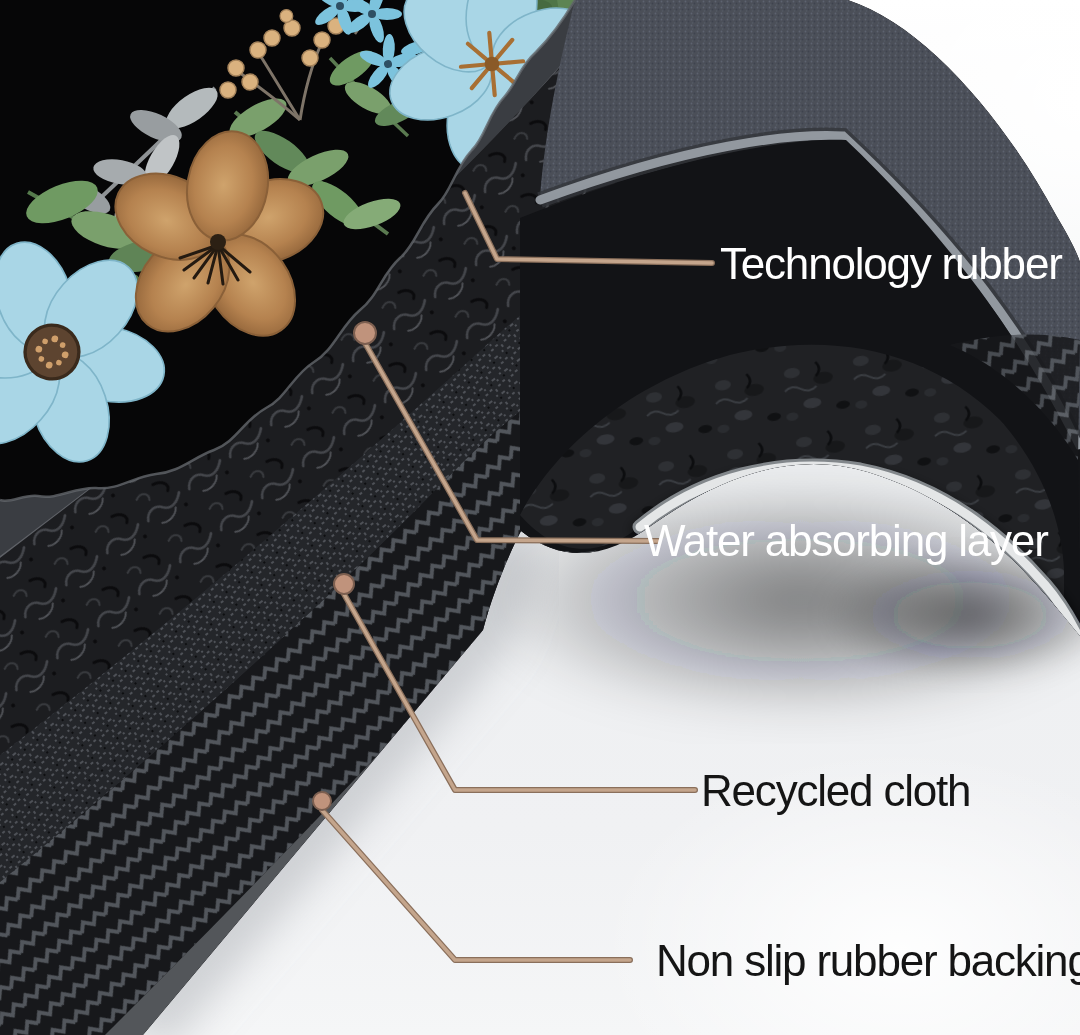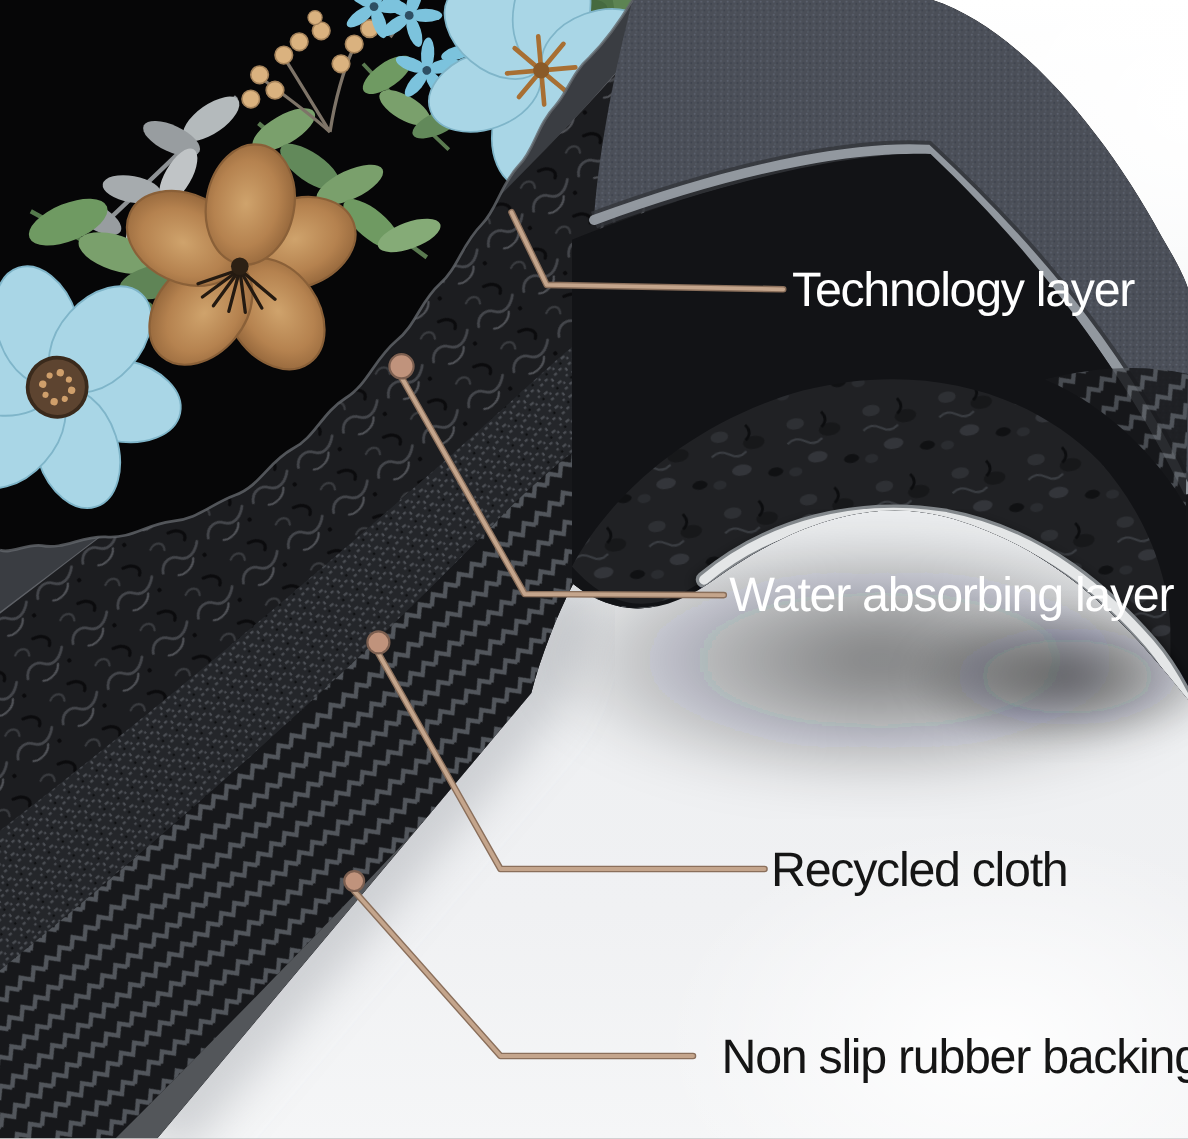--- a/index.html
+++ b/index.html
@@ -4,21 +4,21 @@
 <style>
   html,body{margin:0;padding:0;background:#fff;}
   #stage{position:relative;width:1080px;height:1035px;overflow:hidden;
          font-family:"Liberation Sans", sans-serif;}
   #art{position:absolute;left:0;top:0;}
   .callout-label{position:absolute;font-size:44px;line-height:46px;
                  letter-spacing:-1.2px;white-space:nowrap;font-weight:400;}
   .label-light{color:#ffffff;}
   .label-dark{color:#151515;}
   #label-technology-cloth{left:720px;top:241px;}
-  #label-water-absorbing{left:663px;top:518px;}
+  #label-water-absorbing{left:644px;top:518px;}
   #label-recycled-sponge{left:701px;top:768px;}
   #label-non-slip{left:656px;top:938px;}
 </style>
 </head>
 <body>
 
 <div id="stage">
 
 <svg id="art" width="1080" height="1035" viewBox="0 0 1080 1035">
   <defs>
@@ -325,21 +325,21 @@
       <circle cx="344" cy="584" r="10" fill="#c0937c" stroke="#7c5f50" stroke-width="2"></circle>
     </g>
     <g>
       <path d="M322,810 L455,960 L630,960" stroke="#8a6f5b" stroke-width="6"></path>
       <path d="M322,810 L455,960 L630,960" stroke="#c4a58c" stroke-width="3.5"></path>
       <circle cx="322" cy="801" r="9" fill="#c0937c" stroke="#7c5f50" stroke-width="2"></circle>
     </g>
   </g>
 </svg>
 
-<div id="label-technology-cloth" class="callout-label label-light">Technology layer</div>
+<div id="label-technology-cloth" class="callout-label label-light">Technology rubber</div>
 
 <div id="label-water-absorbing" class="callout-label label-light">Water absorbing layer</div>
 
 <div id="label-recycled-sponge" class="callout-label label-dark">Recycled cloth</div>
 
 <div id="label-non-slip" class="callout-label label-dark">Non slip rubber backing</div>
 
 </div>
 
 </body></html>

